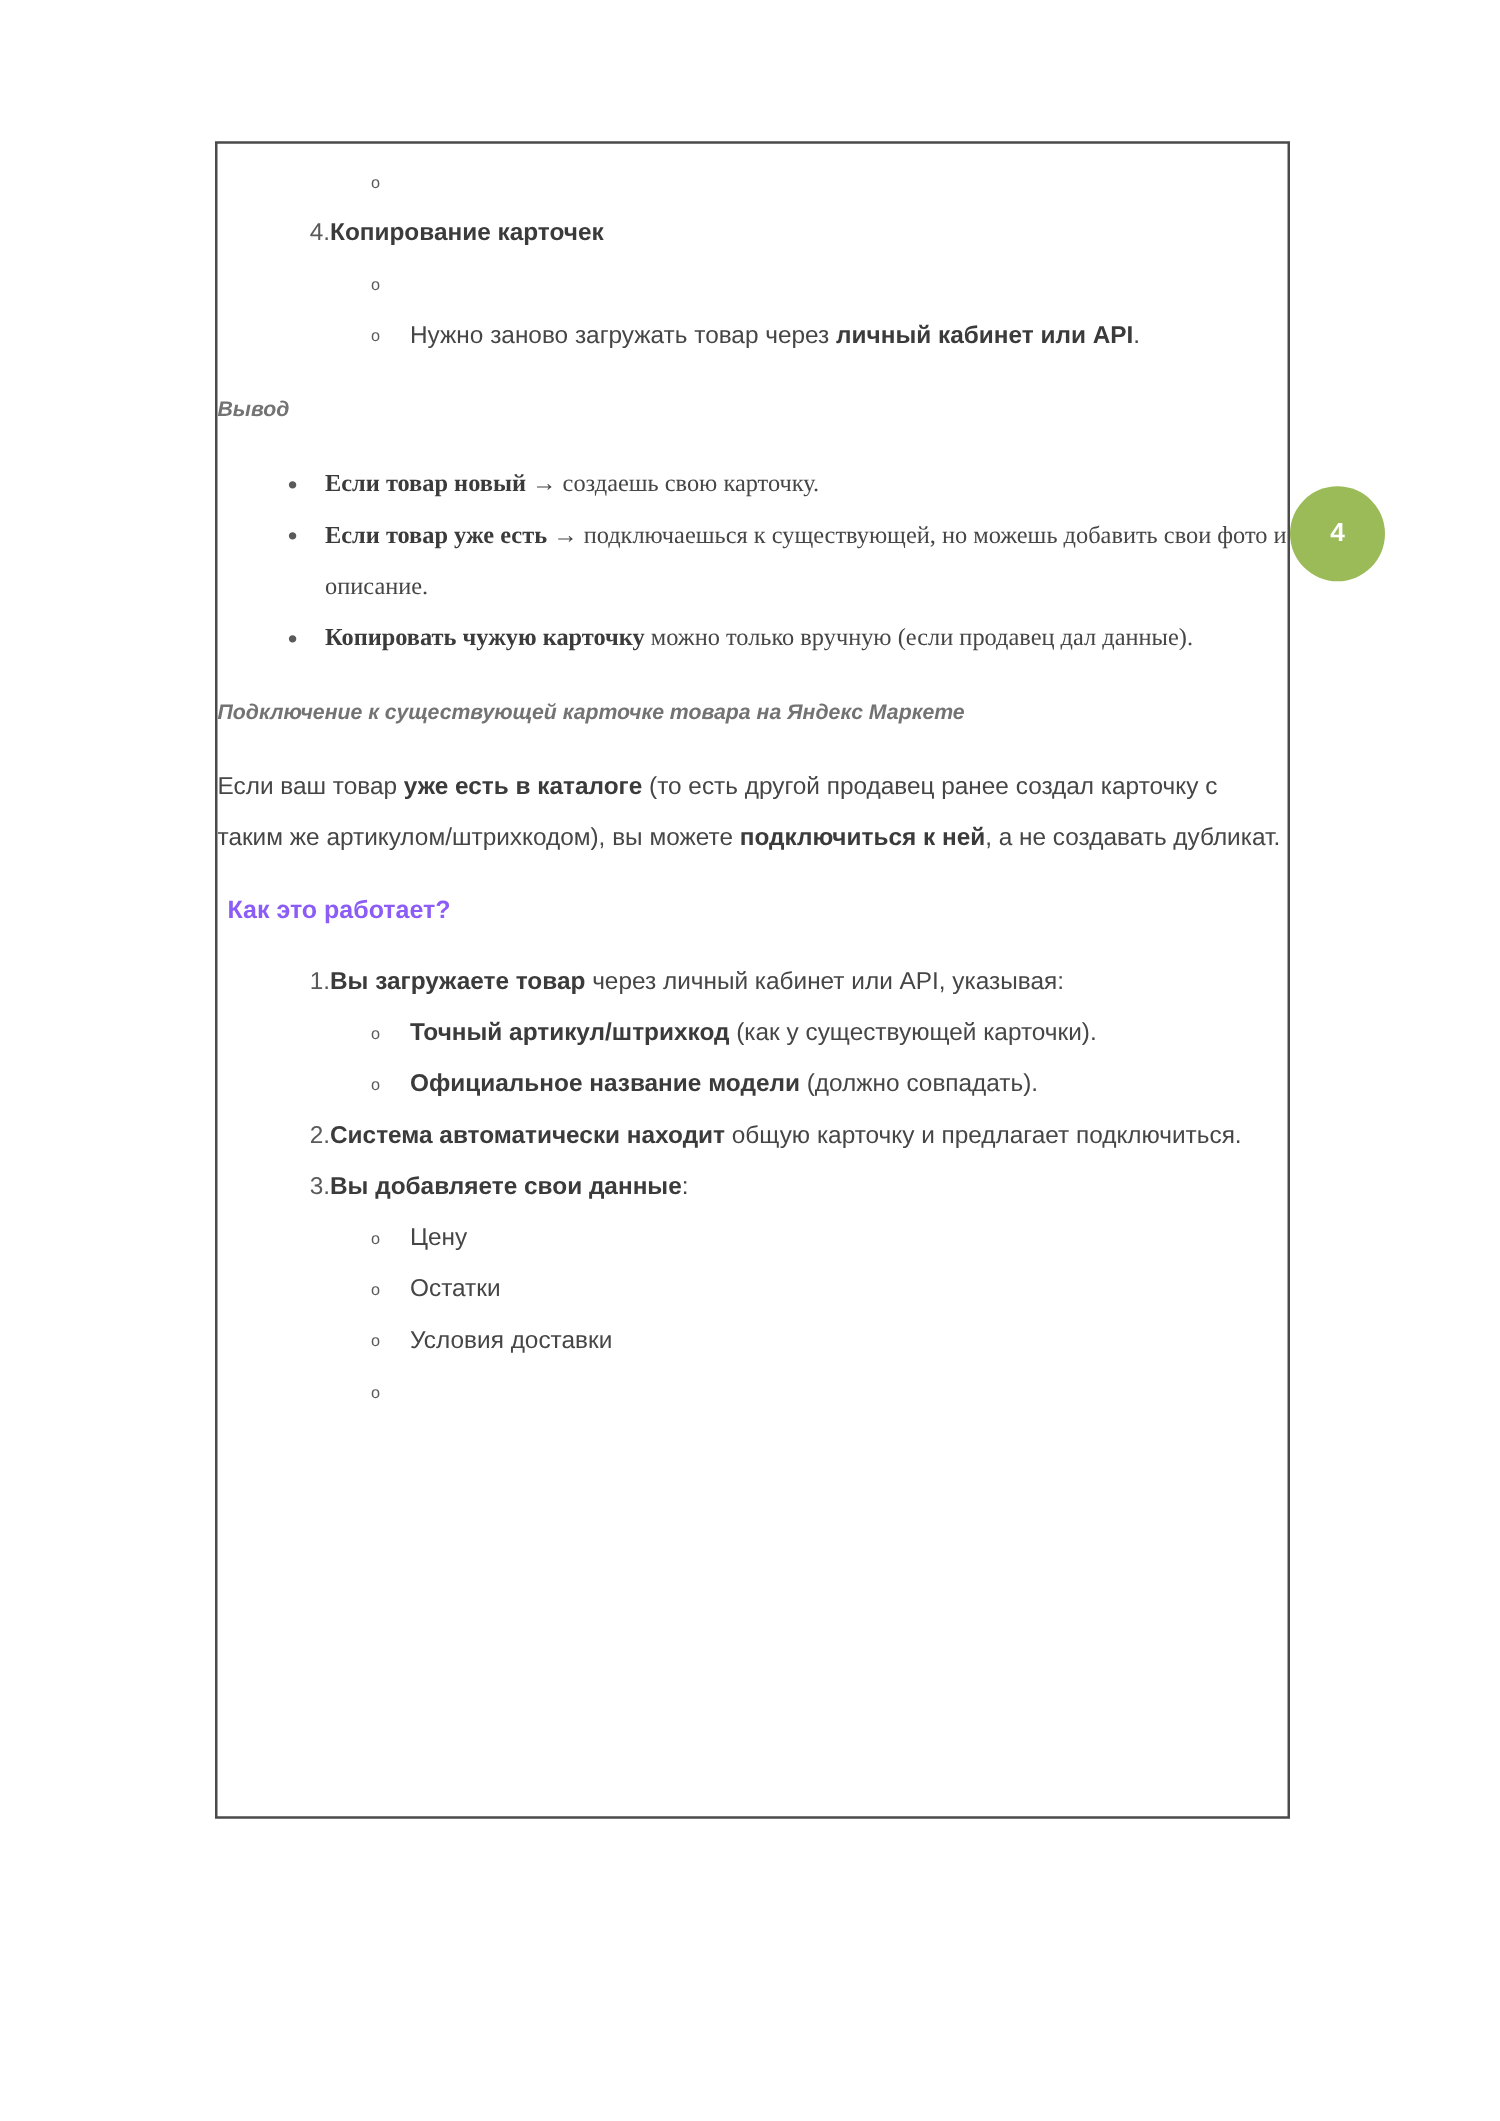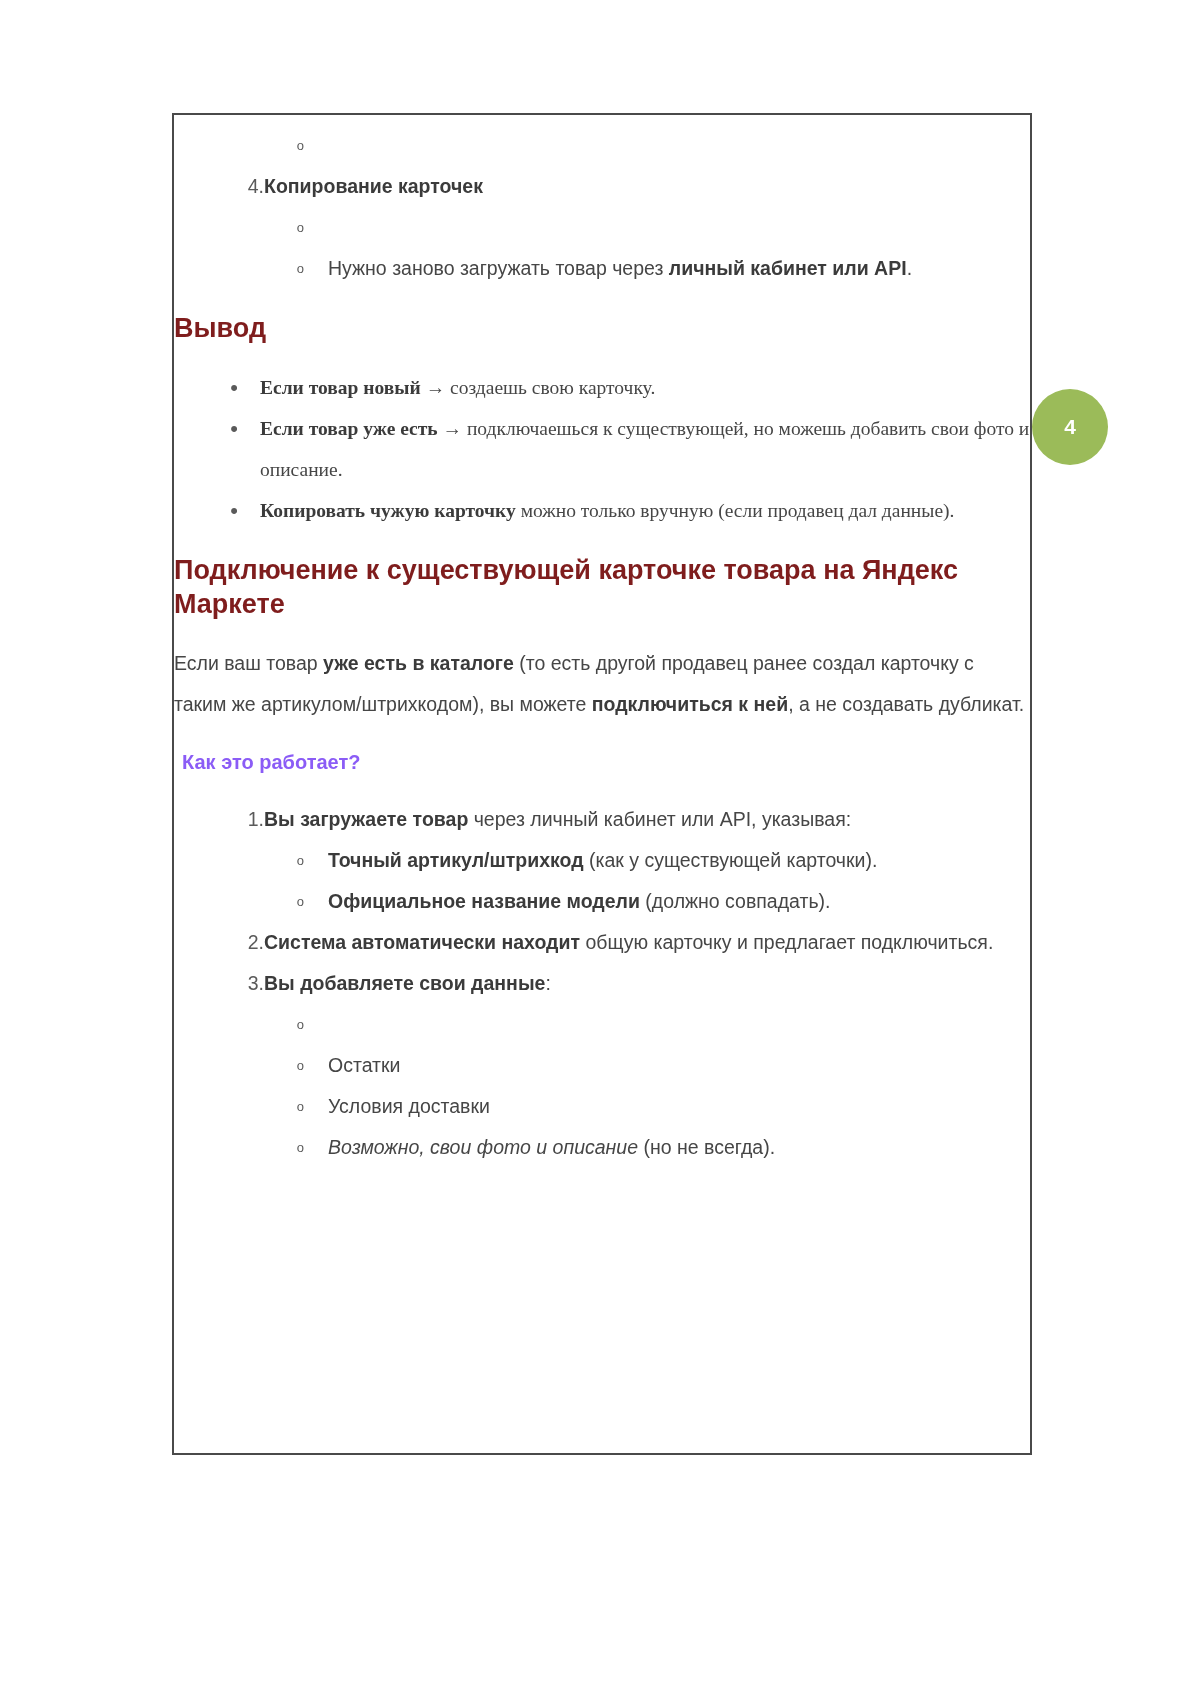--- a/index.html
+++ b/index.html
@@ -57,26 +57,27 @@
   .doc {
     color: #464646;
     font-size: 19.5px;
     line-height: 41px;
   }
 
   b, .b { font-weight: bold; color: #3b3b3b; }
   i, .i { font-style: italic; }
 
   h2.heading {
-    font-size: 27px;
+    font-size: 17px;
     font-weight: bold;
-    color: #7f1d1d;
+    color: #737373;
     margin: 0;
     line-height: 34px;
     font-family: "Liberation Sans", sans-serif;
+    font-style: italic;
   }
 
   h3.subheading {
     font-size: 20px;
     font-weight: bold;
     color: #8b5cf6;
     margin: 0;
     line-height: 30px;
     font-family: "Liberation Sans", sans-serif;
   }
@@ -203,35 +204,35 @@
       <div class="txt"><b>Система автоматически находит</b><span> общую карточку и предлагает подключиться.</span></div>
     </div>
 
     <div class="row lvl-num">
       <div class="marker">3.</div>
       <div class="txt"><b>Вы добавляете свои данные</b><span>:</span></div>
     </div>
 
     <div class="row lvl-sub">
       <div class="marker marker-o">o</div>
+      <div class="txt">Цену</div>
     </div>
 
     <div class="row lvl-sub">
       <div class="marker marker-o">o</div>
       <div class="txt">Остатки</div>
     </div>
 
     <div class="row lvl-sub">
       <div class="marker marker-o">o</div>
       <div class="txt">Условия доставки</div>
     </div>
 
     <div class="row lvl-sub">
       <div class="marker marker-o">o</div>
-      <div class="txt"><i>Возможно, свои фото и описание</i><span> (но не всегда).</span></div>
     </div>
 
     <div class="gap-md"></div>
 
 
   </div>
 </div>
 
 <div class="page-badge">4</div>
 

